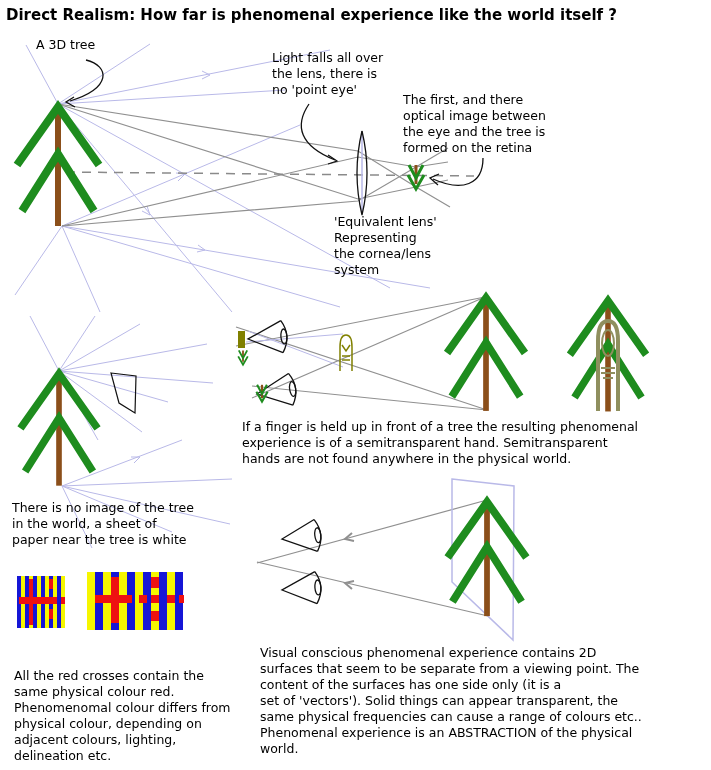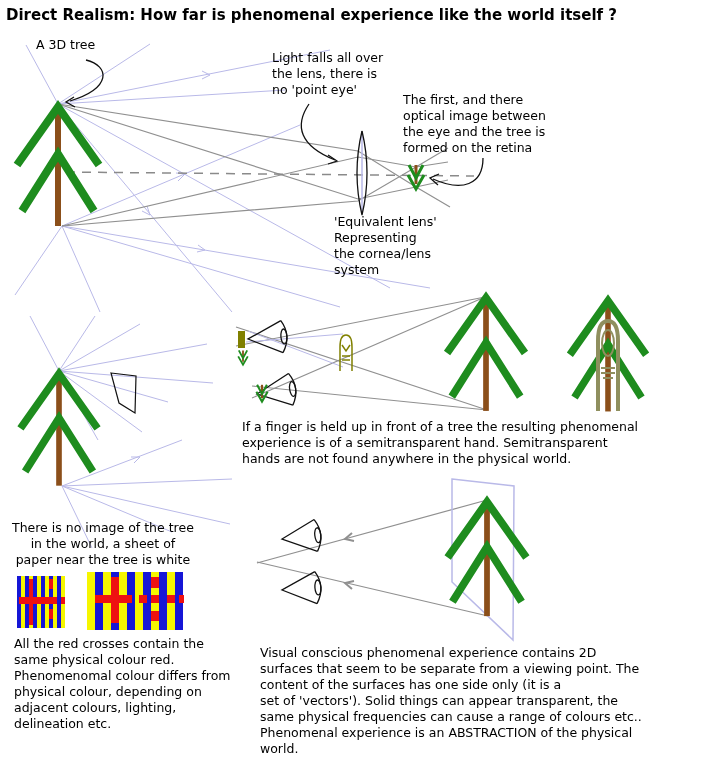--- a/index.html
+++ b/index.html
@@ -208,27 +208,27 @@
 the lens, there is
 no 'point eye'</div>
   <div class="lbl" style="left:403px;top:92px;">The first, and there
 optical image between
 the eye and the tree is
 formed on the retina</div>
   <div class="lbl" style="left:334px;top:214px;">'Equivalent lens'
 Representing
 the cornea/lens
 system</div>
-  <div class="lbl" style="left:12px;top:520px;text-align:center;">There is no image of the tree
+  <div class="lbl" style="left:12px;top:500px;">There is no image of the tree
 in the world, a sheet of
 paper near the tree is white</div>
   <div class="lbl" style="left:226px;top:419px;width:440px;margin-left:16px;">If a finger is held up in front of a tree the resulting phenomenal
 experience is of a semitransparent hand. Semitransparent
 hands are not found anywhere in the physical world.</div>
-  <div class="lbl" style="left:14px;top:636px;width:240px;">All the red crosses contain the
+  <div class="lbl" style="left:14px;top:668px;width:240px;">All the red crosses contain the
 same physical colour red.
 Phenomenomal colour differs from
 physical colour, depending on
 adjacent colours, lighting,
 delineation etc.</div>
   <div class="lbl" style="left:260px;top:645px;width:440px;">Visual conscious phenomenal experience contains 2D
 surfaces that seem to be separate from a viewing point. The
 content of the surfaces has one side only (it is a
 set of 'vectors'). Solid things can appear transparent, the
 same physical frequencies can cause a range of colours etc..

